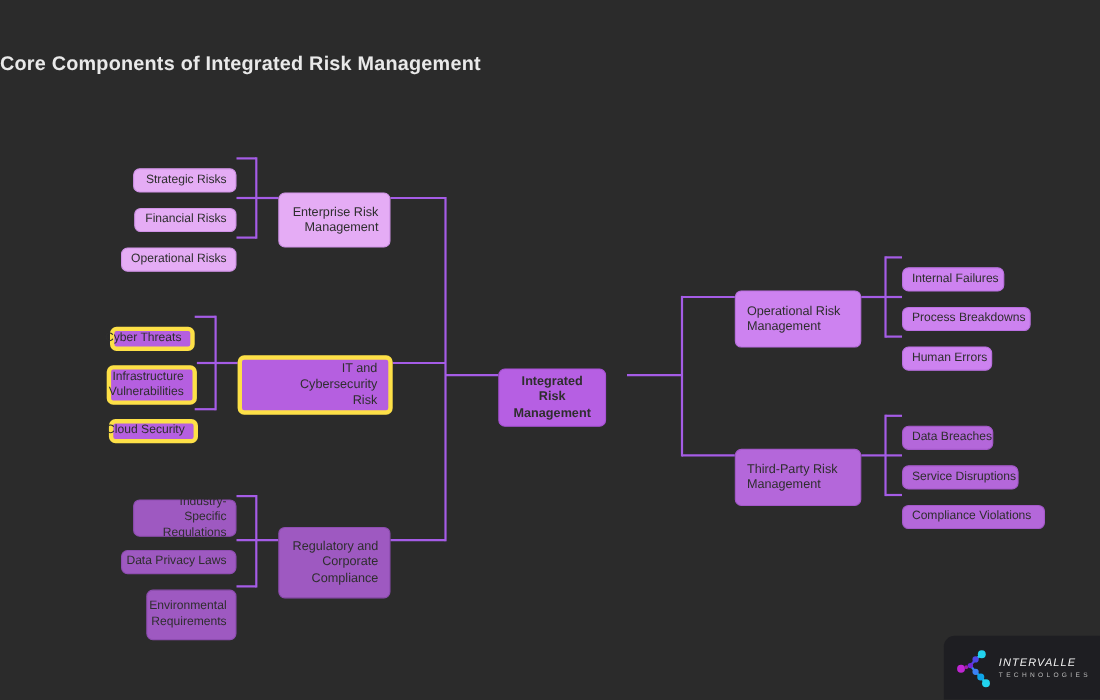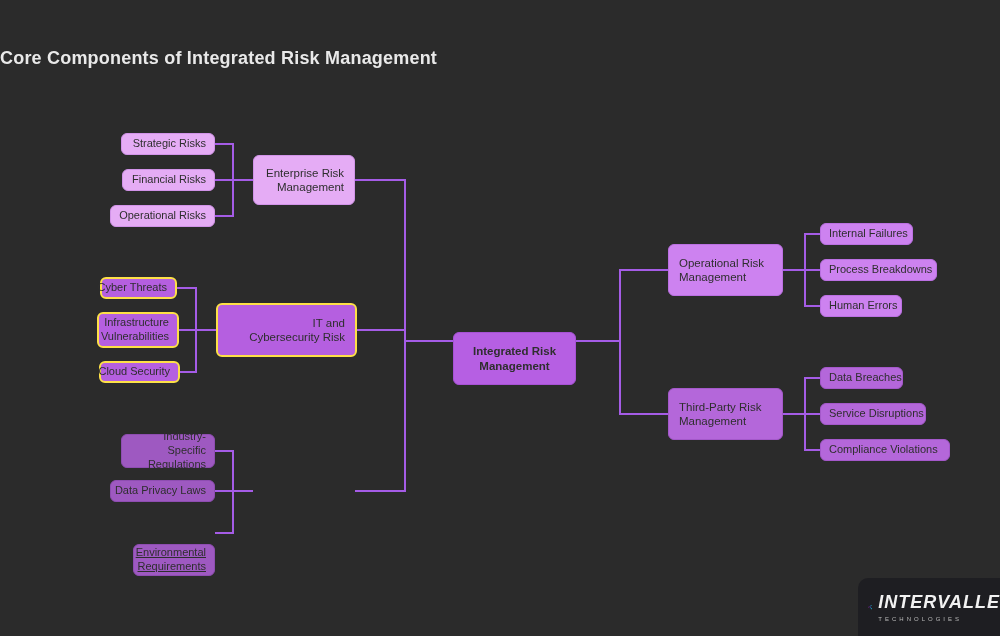--- a/index.html
+++ b/index.html
@@ -20,73 +20,74 @@
   #connectors { position:absolute; left:0; top:0; pointer-events:none; }
   #connectors line { stroke:#a55ce6; stroke-width:2; }
 
   .node {
     position:absolute; box-sizing:border-box;
     display:flex; align-items:center;
     border-radius:6px;
     font-size:11px; line-height:1.25;
     color:#2e2e2e;
     padding:2px 8px;
+    margin-top:20px;
   }
   .parent { font-size:11.5px; padding:2px 10px; }
   .r { justify-content:flex-end; text-align:right; }   
   .l { justify-content:flex-start; text-align:left; }  
   .c { justify-content:center; text-align:center; }
   .nw { white-space:nowrap; }
 
   
   .ga { background:#e5acf5; border:1px solid #d193e8; }
-  .gb { background:#b55fe0; border:2px solid #fde047;padding-left:30px; }
+  .gb { background:#b55fe0; border:4px solid #fde047;padding-left:30px; }
   .gc { background:#9e59c1; border:1px solid #8e4db1; }
   .gx { background:#b65fe3; border:1px solid #a751d5; font-weight:bold; font-size:11.5px; }
   .gd { background:#cd82f0; border:1px solid #bb70e2; }
   .ge { background:#b467da; border:1px solid #a458ca; }
 
   
   #nd-strategic     { left:121px; top:133px; width:94px;  height:22px; }
   #nd-financial     { left:122px; top:169px; width:93px;  height:22px; }
   #nd-oprisks       { left:110px; top:205px; width:105px; height:22px;padding-left:12px; }
   #nd-erm           { left:253px; top:155px; width:102px; height:50px; }
 
   #nd-cyber         { left:100px; top:277px; width:77px;  height:22px; }
   #nd-infra         { left:97px;  top:312px; width:82px;  height:36px; }
   #nd-cloud         { left:99px;  top:361px; width:81px;  height:22px; }
   #nd-itc           { left:216px; top:303px; width:141px; height:54px; }
 
   #nd-industry      { left:121px; top:434px; width:94px;  height:34px; }
   #nd-privacy       { left:110px; top:480px; width:105px; height:22px;padding-left:24px; }
-  #nd-environment   { left:133px; top:544px; width:82px;  height:32px;text-decoration:underline; }
+  #nd-environment   { left:133px; top:516px; width:82px;  height:46px; }
   #nd-regulatory    { left:253px; top:459px; width:102px; height:65px; }
 
-  #nd-center        { left:453px; top:332px; width:123px; height:53px; }
+  #nd-center        { left:453px; top:315px; width:98px; height:53px; }
 
   #nd-orm           { left:668px; top:244px; width:115px; height:52px; }
   #nd-internal      { left:820px; top:223px; width:93px;  height:22px; }
   #nd-process       { left:820px; top:259px; width:117px; height:22px; }
   #nd-human         { left:820px; top:295px; width:82px;  height:22px; }
 
   #nd-tprm          { left:668px; top:388px; width:115px; height:52px; }
   #nd-breaches      { left:820px; top:367px; width:83px;  height:22px; }
   #nd-service       { left:820px; top:403px; width:106px; height:22px; }
   #nd-violations    { left:820px; top:439px; width:130px; height:22px; }
 
   
   #logo-panel {
     position:absolute; right:0; bottom:0; width:142px; height:58px;
     background:#1e1e22; border-radius:10px 0 0 0;
     display:flex; align-items:center; gap:6px; padding-left:10px;
     box-sizing:border-box;
   }
   .logo-text { display:flex; flex-direction:column; }
   #logo-word {
-    color:#f2f2f2; font-size:18px; font-weight:bold; font-style:italic;
+    color:#f2f2f2; font-size:10px; font-weight:normal; font-style:italic;
     letter-spacing:1px;
   }
   #logo-sub {
     color:#b9b9b9; font-size:6px; letter-spacing:3px; margin-top:3px;
   }
 </style>
 </head>
 <body>
 
 <div id="stage">
@@ -150,20 +151,21 @@
   <div class="node ga r parent" id="nd-erm">Enterprise Risk Management</div>
 
   <div class="node gb r nw" id="nd-cyber">Cyber Threats</div>
   <div class="node gb r" id="nd-infra">Infrastructure Vulnerabilities</div>
   <div class="node gb r nw" id="nd-cloud">Cloud Security</div>
   <div class="node gb r parent" id="nd-itc">IT and Cybersecurity Risk</div>
 
   <div class="node gc r" id="nd-industry">Industry-Specific Regulations</div>
   <div class="node gc r nw" id="nd-privacy">Data Privacy Laws</div>
   <div class="node gc r" id="nd-environment">Environmental Requirements</div>
+  <div class="node gc r parent" id="nd-regulatory">Regulatory and Corporate Compliance</div>
 
   <div class="node gx c parent" id="nd-center">Integrated Risk Management</div>
 
   <div class="node gd l parent" id="nd-orm">Operational Risk Management</div>
   <div class="node gd l nw" id="nd-internal">Internal Failures</div>
   <div class="node gd l nw" id="nd-process">Process Breakdowns</div>
   <div class="node gd l nw" id="nd-human">Human Errors</div>
 
   <div class="node ge l parent" id="nd-tprm">Third-Party Risk Management</div>
   <div class="node ge l nw" id="nd-breaches">Data Breaches</div>

